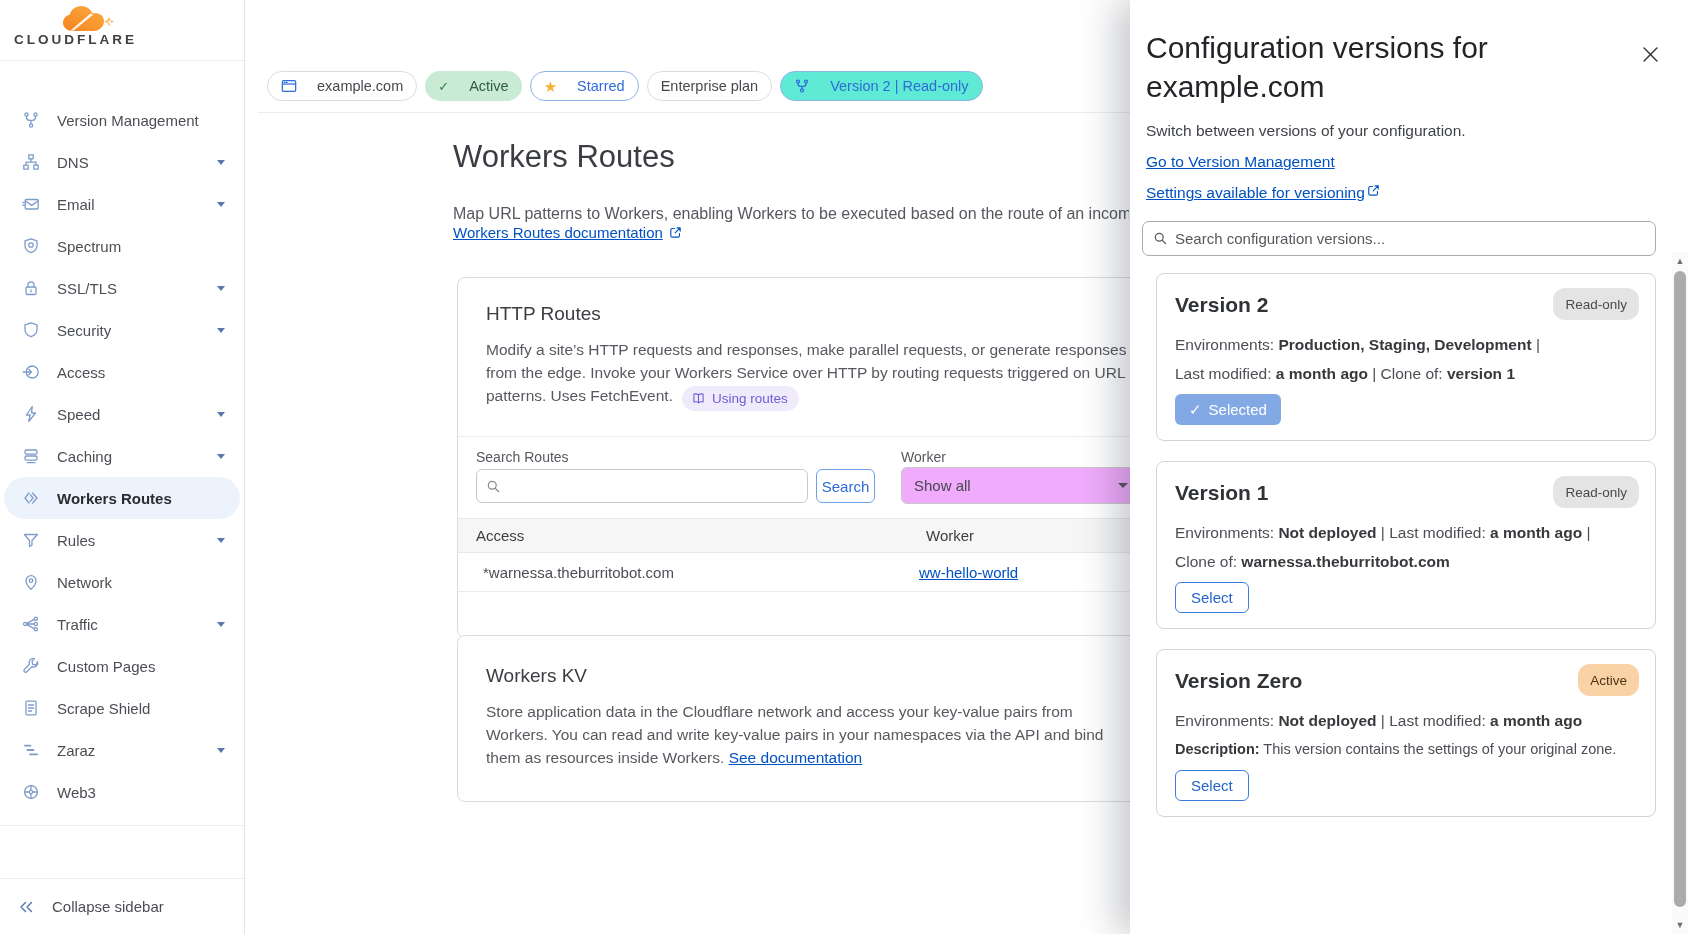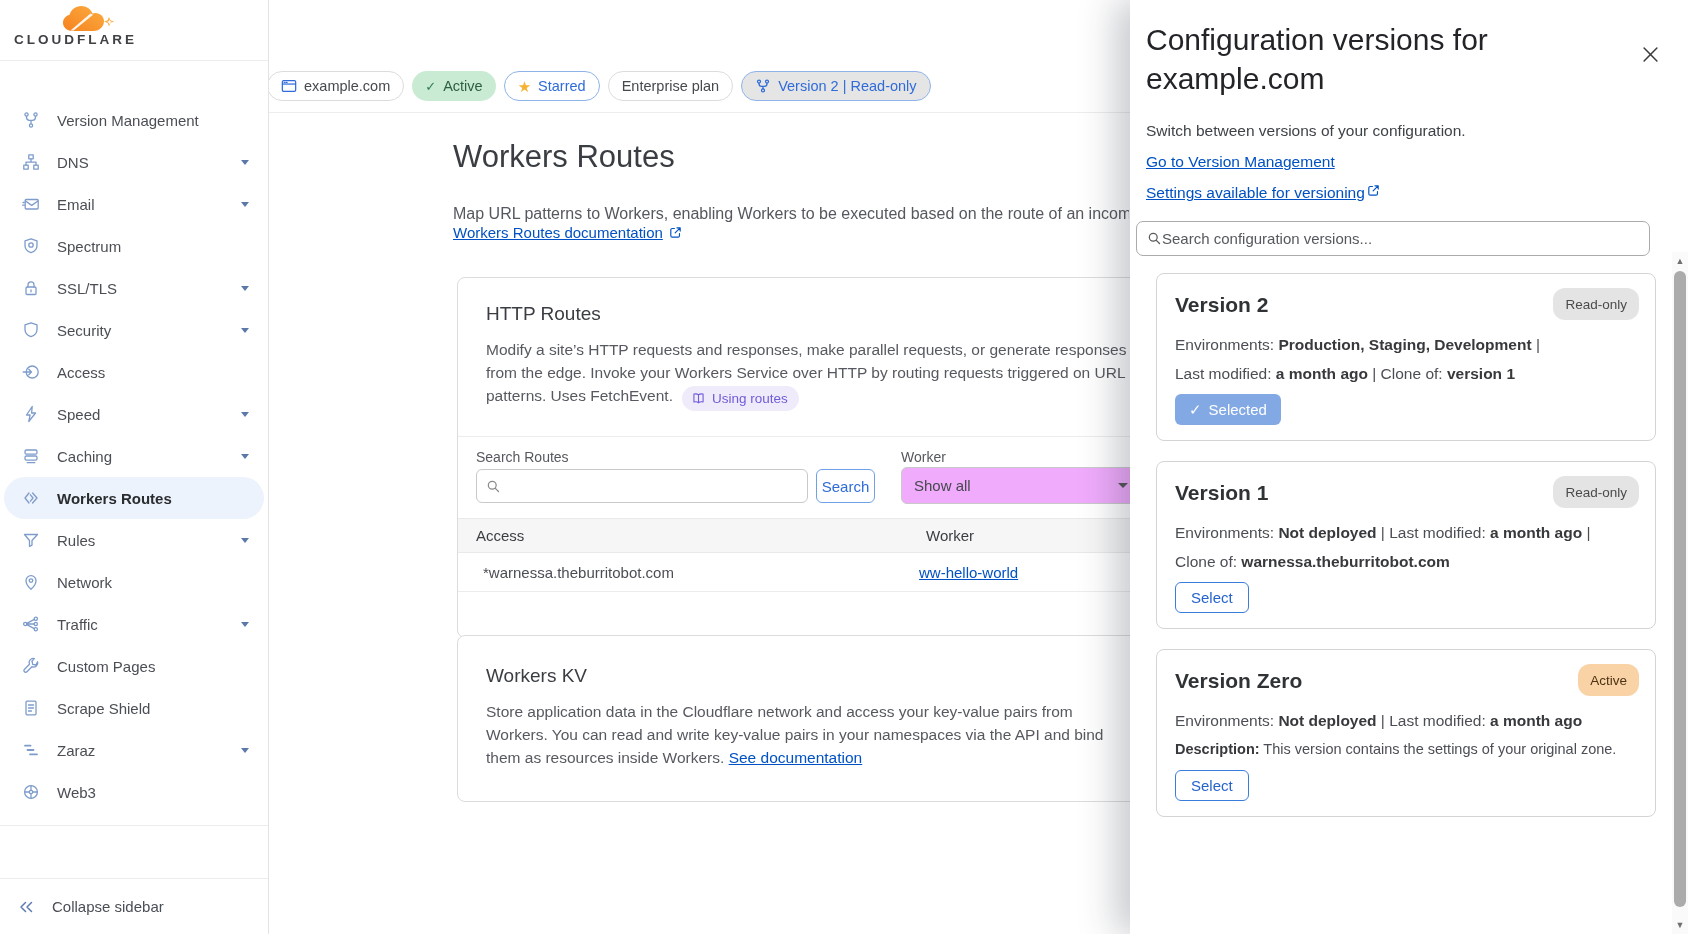--- a/index.html
+++ b/index.html
@@ -5,49 +5,49 @@
   * { box-sizing: border-box; margin: 0; padding: 0; }
   html,body { width:1688px; height:934px; }
   body {
     position: relative; overflow: hidden; background:#fff;
     font-family: "Liberation Sans", sans-serif; color:#333;
   }
   a.link { color:#0051C3; text-decoration: underline; cursor:pointer; }
   svg { display:block; }
 
   
-  .sidebar { position:absolute; left:0; top:0; width:269px; height:934px; background:#fff; border-right:1px solid #E3E3E3; z-index:2; }
+  .sidebar { position:absolute; left:0; top:0; width:245px; height:934px; background:#fff; border-right:1px solid #E3E3E3; z-index:2; }
   .logo { position:absolute; left:14px; top:5px; }
   .logo-cloud { margin-left:46px; }
   .logo-text { font-size:13.5px; font-weight:700; letter-spacing:3px; color:#3F4145; margin-top:-3px; }
   .sidebar-div1 { position:absolute; top:60px; left:0; right:0; border-top:1px solid #ECECEC; }
   .back-row { position:absolute; top:70px; left:0; right:0; height:42px; display:flex; align-items:center; gap:17px; padding-left:16px; font-size:15px; color:#3A3D42; cursor:pointer; }
   .back-arrow { color:#2F6BD9; }
   .nav { position:absolute; top:99px; left:0; right:0; }
   .nav-item { height:42px; display:flex; align-items:center; padding:0 14px 0 22px; font-size:15px; color:#4B4E54; cursor:pointer; }
   .nav-icon { width:18px; height:18px; margin-right:17px; color:#7D9CCB; flex:none; }
   .nav-label { flex:1; white-space:nowrap; }
   .chev { width:0; height:0; border-left:4.5px solid transparent; border-right:4.5px solid transparent; border-top:5px solid #5B79A8; margin-right:5px; }
   .nav-item.selected { background:#EDF3FC; border-radius:21px; margin:0 4px; padding-left:18px; font-weight:700; color:#2A2C30; }
   .sidebar-div2 { position:absolute; top:825px; left:0; right:0; border-top:1px solid #ECECEC; }
   .collapse-row { position:absolute; top:878px; left:0; right:0; height:56px; border-top:1px solid #ECECEC; display:flex; align-items:center; gap:17px; padding-left:17px; font-size:15px; color:#4B4E54; cursor:pointer; }
   .collapse-icon { color:#5E7CB1; }
 
   
   .topbar { position:absolute; left:258px; top:0; right:0; height:113px; border-bottom:1px solid #EDEDED; background:#fff; }
   .badges { position:absolute; left:9px; top:71px; display:flex; gap:8px; align-items:center; }
-  .badge { height:30px; border-radius:15px; display:inline-flex; align-items:center; gap:7px; padding:0 13px; font-size:14.5px; background:#fff; white-space:nowrap; }
+  .badge { height:30px; border-radius:15px; display:inline-flex; align-items:center; gap:20px; padding:0 13px; font-size:14.5px; background:#fff; white-space:nowrap; }
   .badge.domain  { border:1px solid #DCDCDC; color:#46494E; }
   .badge.domain .win { color:#2F6BD9; }
   .badge.active  { background:#C9EBD3; color:#2E5E44; }
   .badge.active .check { color:#2E7D52; font-size:13px; }
   .badge.starred { border:1px solid #8FB3E8; color:#2F6BD9; }
   .badge.starred .star { color:#F5B335; font-size:15px; line-height:1; }
   .badge.plan    { border:1px solid #DCDCDC; color:#46494E; }
-  .badge.version { border:1px solid #8FB3E8; background:#e5e5e5; color:#2F6BD9; }
+  .badge.version { border:1px solid #8FB3E8; background:#5eead4; color:#2F6BD9; }
 
   
   .page-title { position:absolute; left:453px; top:139px; font-size:31px; font-weight:400; color:#3A3D42; }
   .page-sub { position:absolute; left:453px; top:197px; width:676px; font-size:16px; color:#55585E; white-space:nowrap; overflow:hidden;margin-top:8px; }
   .doc-link { position:absolute; left:453px; top:224px; font-size:15px; display:flex; align-items:center; gap:4px; }
   .ext { display:inline-block; color:#0051C3; margin-left:2px; vertical-align:2px; }
 
   .card { position:absolute; left:457px; width:1000px; background:#fff; border:1px solid #DCDCDC; border-radius:8px; }
   #http-card { top:277px; height:361px; }
   #kv-card { top:635px; height:167px; }
@@ -69,25 +69,25 @@
 
   .rtable { position:absolute; left:0; right:0; top:240px; }
   .thead { height:35px; background:#F6F6F6; border-top:1px solid #E9E9E9; border-bottom:1px solid #E9E9E9; display:flex; align-items:center; font-size:15px; color:#3A3D42; }
   .th-route { padding-left:18px; width:468px; }
   .trow { height:39px; display:flex; align-items:center; border-bottom:1px solid #ECECEC; font-size:15px; color:#4B4E54; }
   .td-route { padding-left:25px; width:461px; }
 
   
   .drawer { position:absolute; left:1130px; top:0; width:558px; height:934px; background:#fff; box-shadow:-14px 0 34px rgba(35,45,60,.25); z-index:5; }
   .drawer-close { position:absolute; left:506px; top:40px; width:28px; height:28px; display:flex; align-items:center; justify-content:center; color:#3A3A3A; cursor:pointer; background:none; border:none; }
-  .drawer-title { position:absolute; left:16px; top:20px; width:440px; font-size:30px; line-height:39px; font-weight:400; color:#222428; }
+  .drawer-title { position:absolute; left:16px; top:28px; width:440px; font-size:30px; line-height:39px; font-weight:400; color:#222428; }
   .drawer-sub { position:absolute; left:16px; top:122px; font-size:15.5px; color:#3F4247; }
   .drawer-link1 { position:absolute; left:16px; top:153px; font-size:15.5px; }
   .drawer-link2 { position:absolute; left:16px; top:184px; font-size:15.5px; display:flex; align-items:flex-start; }
-  .drawer-search { position:absolute; left:6px; top:221px; width:514px; height:35px; border:1px solid #ABABAB; border-radius:7px; display:flex; align-items:center; padding:0 10px; color:#5A5A5A; background:#fff; }
+  .drawer-search { position:absolute; left:12px; top:221px; width:514px; height:35px; border:1px solid #ABABAB; border-radius:7px; display:flex; align-items:center; gap:7px; padding:0 10px; color:#5A5A5A; background:#fff; }
   .drawer-search input { border:none; outline:none; flex:1; font:inherit; font-size:15px; color:#333; }
   .drawer-search input::placeholder { color:#55585E; opacity:1; }
 
   .vlist { position:absolute; left:26px; top:273px; width:500px; }
   .vcard { position:relative; background:#fff; border:1px solid #D4D4D4; border-radius:8px; height:168px; margin-bottom:20px; }
   .vcard h3 { position:absolute; left:18px; top:19px; font-size:21px; font-weight:700; color:#303336; }
   .vbadge { position:absolute; right:16px; top:14px; height:23px; border-radius:12px; padding:16px 12px; font-size:13.5px; display:flex; align-items:center; }
   .vbadge.readonly { background:#E4E4E4; color:#4B4B4B; }
   .vbadge.active { background:#F9D2A6; color:#4E3415; }
   .vmeta { position:absolute; left:18px; top:56px; width:466px; font-size:15.5px; line-height:29px; color:#4B4E54; }

